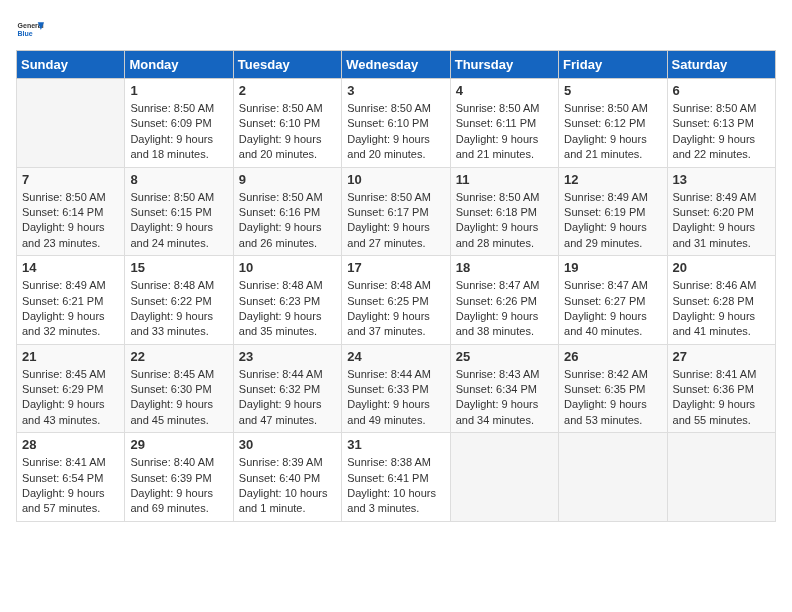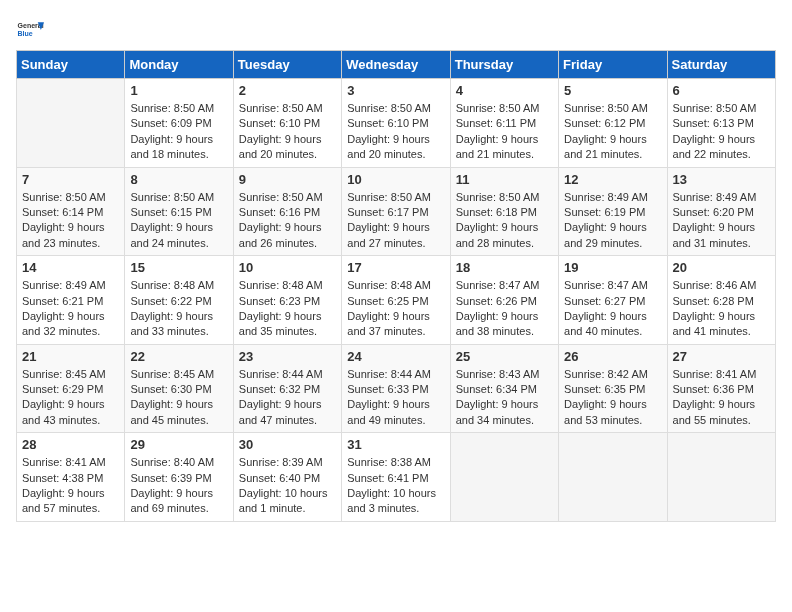--- a/index.html
+++ b/index.html
@@ -309,21 +309,21 @@
           <span class="cell-line">Sunrise: 8:41 AM</span>
           <span class="cell-line">Sunset: 6:36 PM</span>
           <span class="cell-line">Daylight: 9 hours</span>
           <span class="cell-line">and 55 minutes.</span>
         </td>
       </tr>
       <tr>
         <td>
           <span class="day-num">28</span>
           <span class="cell-line">Sunrise: 8:41 AM</span>
-          <span class="cell-line">Sunset: 4:38 PM</span>
+          <span class="cell-line">Sunset: 6:54 PM</span>
           <span class="cell-line">Daylight: 9 hours</span>
           <span class="cell-line">and 57 minutes.</span>
         </td>
         <td>
           <span class="day-num">29</span>
           <span class="cell-line">Sunrise: 8:40 AM</span>
           <span class="cell-line">Sunset: 6:39 PM</span>
           <span class="cell-line">Daylight: 9 hours</span>
           <span class="cell-line">and 69 minutes.</span>
         </td>

